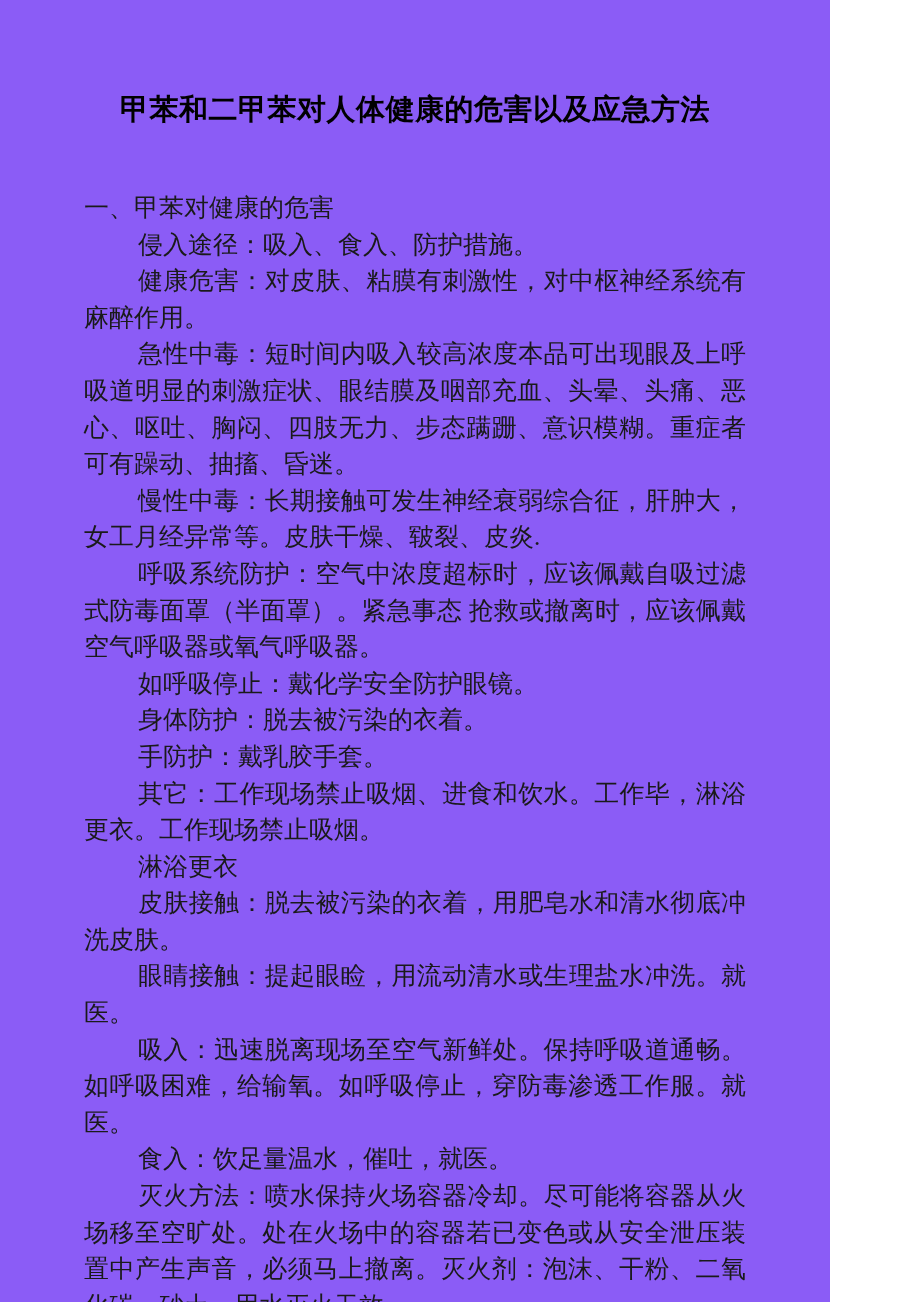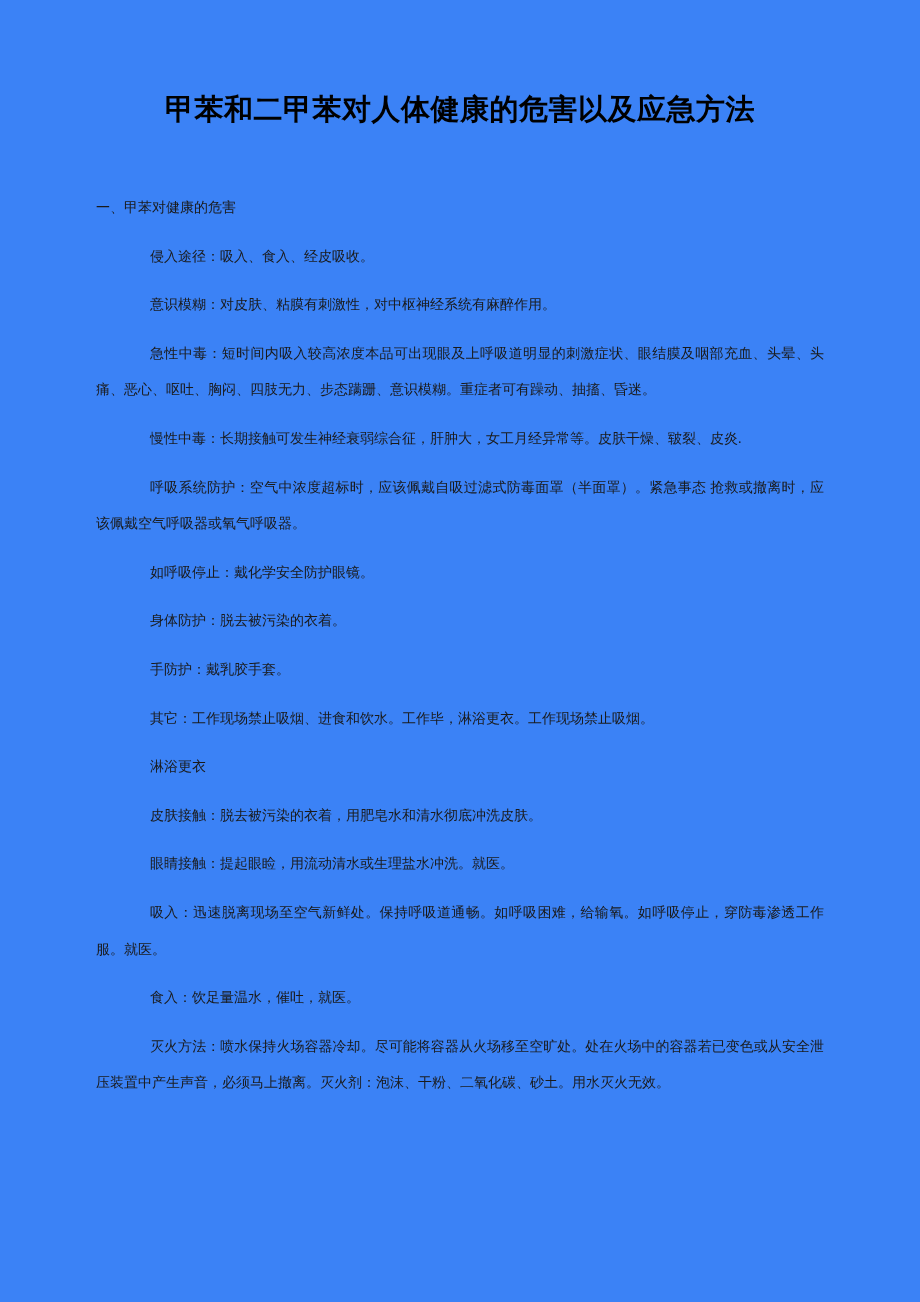--- a/index.html
+++ b/index.html
@@ -7,56 +7,56 @@
     padding: 0;
     background: #ffffff;
   }
   body {
     width: 920px;
     height: 1302px;
     overflow: hidden;
   }
   .page {
     box-sizing: border-box;
-    width: 920px;
+    width: 830px;
     height: 1302px;
     padding: 88px 84px 0 84px;
-    background: #3b82f6;
+    background: #8b5cf6;
     color: #1a1a1a;
     font-family: "Liberation Serif", "DejaVu Serif", serif;
   }
   .doc-title {
     margin: 0 0 60px 0;
     font-size: 29px;
     line-height: 42px;
     font-weight: bold;
     text-align: center;
     letter-spacing: 0.5px;
     color: #000000;
   }
   .doc-body p {
-    margin: 12px;
-    font-size: 14px;
+    margin: 0;
+    font-size: 25px;
     line-height: 36.6px;
     text-align: justify;
     word-break: break-all;
   }
   .doc-body p.indent {
     text-indent: 54px;
   }
 </style>
 </head>
 <body>
 
 <div class="page">
   <h1 class="doc-title">甲苯和二甲苯对人体健康的危害以及应急方法</h1>
   <div class="doc-body">
     <p>一、甲苯对健康的危害</p>
-    <p class="indent">侵入途径：吸入、食入、经皮吸收。</p>
-    <p class="indent">意识模糊：对皮肤、粘膜有刺激性，对中枢神经系统有麻醉作用。</p>
+    <p class="indent">侵入途径：吸入、食入、防护措施。</p>
+    <p class="indent">健康危害：对皮肤、粘膜有刺激性，对中枢神经系统有麻醉作用。</p>
     <p class="indent">急性中毒：短时间内吸入较高浓度本品可出现眼及上呼吸道明显的刺激症状、眼结膜及咽部充血、头晕、头痛、恶心、呕吐、胸闷、四肢无力、步态蹒跚、意识模糊。重症者可有躁动、抽搐、昏迷。</p>
     <p class="indent">慢性中毒：长期接触可发生神经衰弱综合征，肝肿大，女工月经异常等。皮肤干燥、皲裂、皮炎.</p>
     <p class="indent">呼吸系统防护：空气中浓度超标时，应该佩戴自吸过滤式防毒面罩（半面罩）。紧急事态 抢救或撤离时，应该佩戴空气呼吸器或氧气呼吸器。</p>
     <p class="indent">如呼吸停止：戴化学安全防护眼镜。</p>
     <p class="indent">身体防护：脱去被污染的衣着。</p>
     <p class="indent">手防护：戴乳胶手套。</p>
     <p class="indent">其它：工作现场禁止吸烟、进食和饮水。工作毕，淋浴更衣。工作现场禁止吸烟。</p>
     <p class="indent">淋浴更衣</p>
     <p class="indent">皮肤接触：脱去被污染的衣着，用肥皂水和清水彻底冲洗皮肤。</p>
     <p class="indent">眼睛接触：提起眼睑，用流动清水或生理盐水冲洗。就医。</p>

